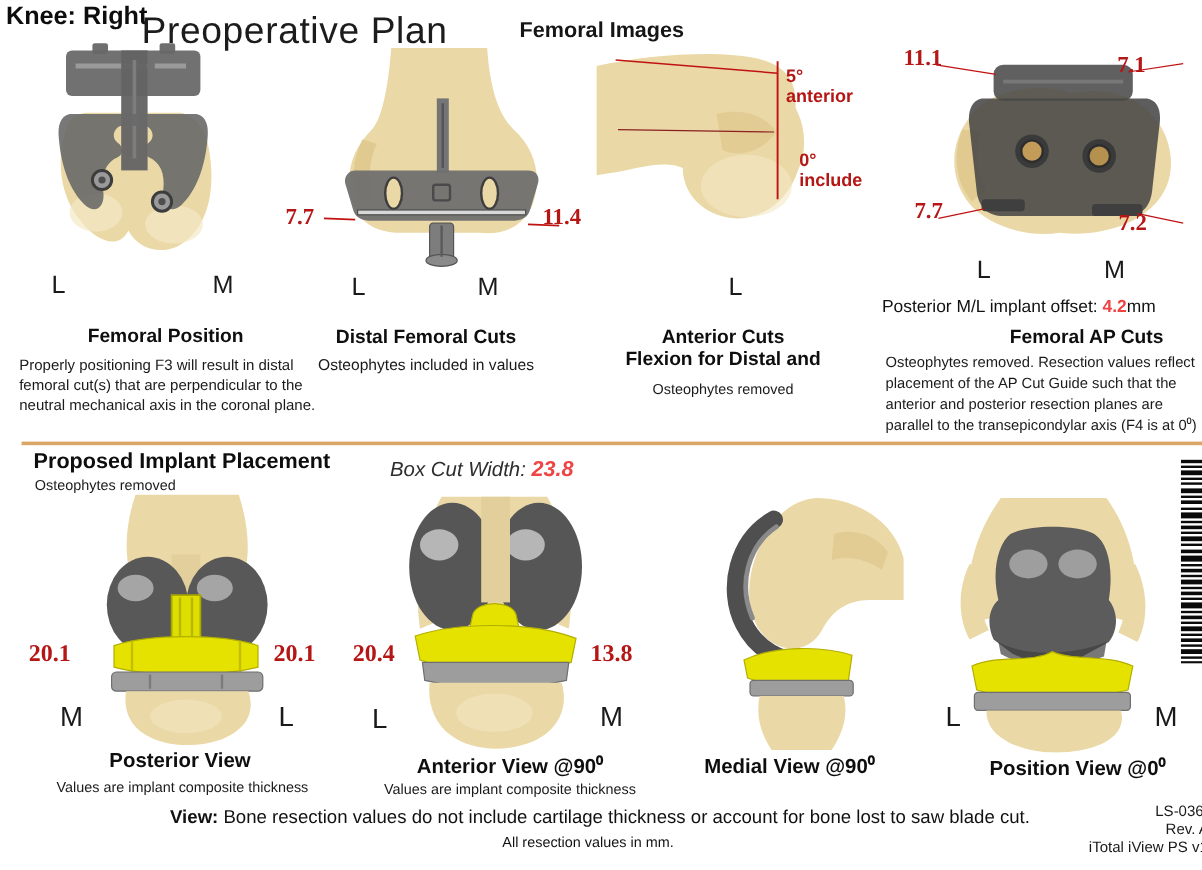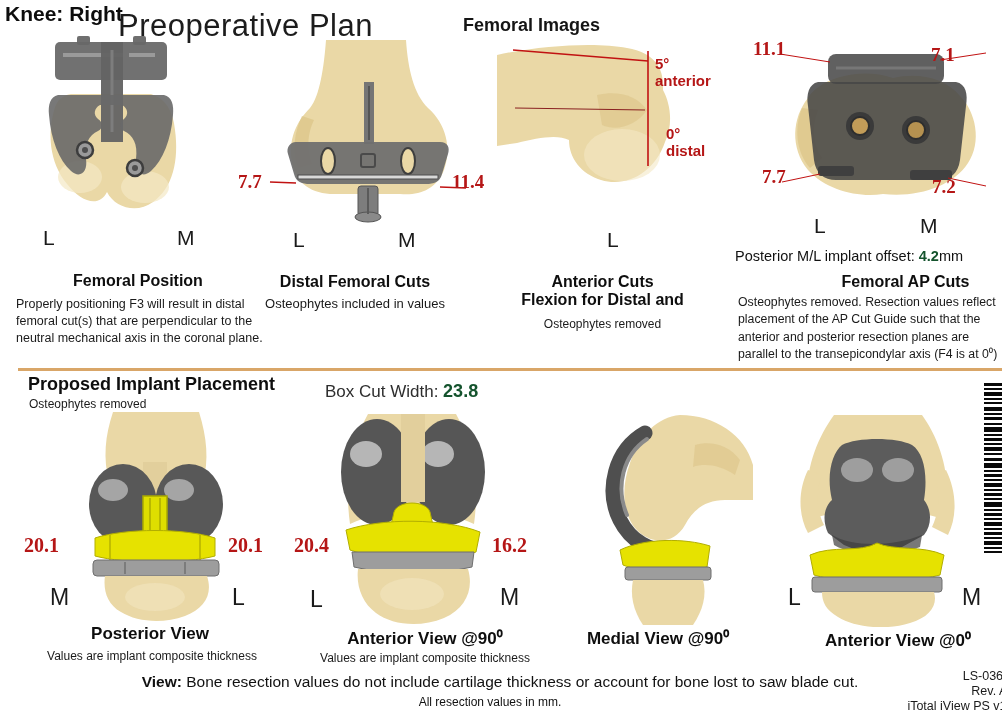--- a/index.html
+++ b/index.html
@@ -4,33 +4,33 @@
 <style>
   * { margin:0; padding:0; box-sizing:border-box; }
   html,body { background:#fff; }
   .page {
     position:relative; width:1002px; height:725px; background:#ffffff;
     overflow:hidden; font-family:"Liberation Sans", sans-serif; color:#111;
   }
   .abs { position:absolute; }
   .knee-label { left:5px; top:2px; font-size:21px; font-weight:bold; color:#0d0d0d; }
   .main-title { left:118px; top:8px; font-size:31px; font-weight:400; letter-spacing:.5px; color:#1c1c1c; }
-  .section-title-femoral { left:433px; top:15px; font-size:18px; font-weight:bold; color:#151515;margin-left:30px; }
+  .section-title-femoral { left:433px; top:15px; font-size:18px; font-weight:bold; color:#151515; }
   figure.fig { position:absolute; margin:0; }
-  .red { color:#14532d; font-weight:bold; }
+  .red { color:#ef4444; font-weight:bold; }
   .meas { position:absolute; font-size:19px; font-weight:bold; color:#b51616; font-family:"Liberation Serif", serif; }
   .side-label { position:absolute; font-size:21px; color:#1a1a1a; }
   .angle-note { position:absolute; color:#b51616; font-weight:bold; font-size:15px; line-height:17px; }
   .cap { position:absolute; font-weight:bold; font-size:16px; text-align:center; color:#0e0e0e; }
   .cap-desc { position:absolute; font-size:12.5px; line-height:1.35; color:#1a1a1a; }
   .center { text-align:center; }
   .divider { position:absolute; left:18px; top:368px; width:984px; height:3px; background:#d9a668; }
   .sec2-title { left:28px; top:374px; font-size:18px; font-weight:bold; color:#0e0e0e; }
   .sec2-sub { left:29px; top:397px; font-size:12px; color:#1a1a1a; }
-  .boxcut { left:325px; top:381px; font-size:17px; color:#2e2e2e; }
+  .boxcut { left:325px; top:381px; font-size:17px; color:#2e2e2e;font-style:italic; }
   .boxcut .red { font-size:18px; }
   .offset-line { position:absolute; left:735px; top:248px; font-size:14.5px; color:#111; width:267px; }
   .note-line { position:absolute; left:60px; top:673px; width:880px; text-align:center; font-size:15.5px; color:#111; }
   .note-sub { position:absolute; left:60px; top:695px; width:860px; text-align:center; font-size:12px; color:#111; }
   .doc-info { position:absolute; left:860px; top:669px; width:150px; text-align:right; font-size:12.5px; line-height:15px; color:#1a1a1a; }
   .barcode { position:absolute; left:984px; top:383px; width:18px; height:170px; }
   svg { display:block; }
 </style>
 </head>
 <body>
@@ -95,21 +95,21 @@
       <line x1="18" y1="68" x2="148" y2="70" stroke="#8a2020" stroke-width="1"></line>
       <line x1="151" y1="11" x2="151" y2="126" stroke="#c11212" stroke-width="1.6"></line>
     </svg>
   </figure>
   <div class="angle-note" style="left:655px;top:55px;">
     <div>5°</div>
     <div>anterior</div>
   </div>
   <div class="angle-note" style="left:666px;top:125px;">
     <div>0°</div>
-    <div>distal</div>
+    <div>include</div>
   </div>
   <div class="side-label" style="left:607px;top:228px;">L</div>
 
   <figure class="fig" style="left:778px;top:48px;">
     <svg width="210" height="155" viewBox="0 0 210 155">
       <path d="M30,50 C14,70 12,100 30,122 C48,142 80,150 105,146 C140,150 175,138 190,115 C204,94 198,64 182,48 C168,30 140,24 115,30 C88,20 55,28 42,38 C36,42 33,45 30,50 Z" fill="#ead8a6"></path>
       <path d="M24,60 C16,80 18,104 32,120 L44,110 C34,96 34,76 40,62 Z" fill="#dcc488" opacity=".7"></path>
       <rect x="50" y="6" width="116" height="30" rx="8" fill="#4a4a4a" opacity=".88"></rect>
       <line x1="58" y1="20" x2="158" y2="20" stroke="#777" stroke-width="3"></line>
       <path d="M40,34 L178,34 C188,36 190,46 188,58 L182,112 C180,126 172,132 160,132 L58,132 C46,132 38,126 36,112 L30,58 C28,46 31,36 40,34 Z" fill="#474747" opacity=".88"></path>
@@ -197,21 +197,21 @@
       <ellipse cx="116" cy="42" rx="16" ry="13" fill="#e0e0e0" opacity=".7"></ellipse>
       <rect x="79" y="2" width="24" height="88" fill="#e2cf9c"></rect>
       <path d="M72,100 C76,88 104,88 108,100 L112,118 L68,118 Z" fill="#e6e200" stroke="#b2ae00"></path>
       <path d="M24,118 C60,106 122,106 158,120 L154,140 C120,150 62,150 28,138 Z" fill="#e6e200" stroke="#b2ae00" stroke-width="1"></path>
       <path d="M30,140 L152,140 L150,155 C115,163 65,163 32,155 Z" fill="#9d9d9d" stroke="#6f6f6f"></path>
       <path d="M36,157 L146,157 C152,177 144,196 122,206 C98,216 70,213 54,201 C40,191 34,174 36,157 Z" fill="#ead8a6"></path>
       <ellipse cx="90" cy="182" rx="32" ry="16" fill="#f4e8c4" opacity=".5"></ellipse>
     </svg>
   </figure>
   <div class="meas" style="left:294px;top:534px;font-size:20px;">20.4</div>
-  <div class="meas" style="left:492px;top:534px;font-size:20px;">16.2</div>
+  <div class="meas" style="left:492px;top:534px;font-size:20px;">13.8</div>
   <div class="side-label" style="left:310px;top:586px;font-size:23px;">L</div>
   <div class="side-label" style="left:500px;top:584px;font-size:23px;">M</div>
   <div class="cap" style="left:330px;top:626px;width:190px;font-size:17px;">Anterior View @90⁰</div>
   <div class="cap-desc center" style="left:310px;top:650px;width:230px;font-size:12px;">Values are implant composite thickness</div>
 
   <figure class="fig" style="left:585px;top:415px;">
     <svg width="170" height="210" viewBox="0 0 170 210">
       <path d="M95,0 C130,0 160,20 168,50 L168,85 L140,85 C120,85 108,95 100,110 C90,128 70,130 55,118 C38,104 35,75 45,48 C55,20 72,2 95,0 Z" fill="#ead8a6"></path>
       <path d="M110,30 C125,25 145,30 155,45 L150,60 C135,50 120,48 108,52 Z" fill="#dcc488" opacity=".6"></path>
       <path d="M60,18 C30,35 20,75 35,105 C45,125 65,138 88,136" fill="none" stroke="#4f4f4f" stroke-width="15" stroke-linecap="round"></path>
@@ -232,21 +232,21 @@
       <ellipse cx="75" cy="55" rx="16" ry="12" fill="#d5d5d5" opacity=".55"></ellipse>
       <ellipse cx="116" cy="55" rx="16" ry="12" fill="#d5d5d5" opacity=".55"></ellipse>
       <path d="M50,120 C70,132 110,132 140,120 L138,132 C110,142 72,142 52,130 Z" fill="#3f3f3f" opacity=".7"></path>
       <path d="M28,140 C50,130 78,138 95,128 C112,136 140,130 162,140 L158,160 C120,170 66,170 32,160 Z" fill="#e6e200" stroke="#b2ae00"></path>
       <rect x="30" y="162" width="130" height="15" rx="3" fill="#9d9d9d" stroke="#6f6f6f"></rect>
       <path d="M40,177 L152,177 C156,190 148,202 128,208 C102,216 72,212 56,202 C44,195 40,187 40,177 Z" fill="#ead8a6"></path>
     </svg>
   </figure>
   <div class="side-label" style="left:788px;top:584px;font-size:23px;">L</div>
   <div class="side-label" style="left:962px;top:584px;font-size:23px;">M</div>
-  <div class="cap" style="left:803px;top:628px;width:190px;font-size:17px;">Anterior View @0⁰</div>
+  <div class="cap" style="left:803px;top:628px;width:190px;font-size:17px;">Position View @0⁰</div>
 
   <div class="barcode">
     <svg width="18" height="170" viewBox="0 0 18 170">
       <g fill="#0a0a0a">
         <rect x="0" y="0" width="18" height="3"></rect>
           <rect x="0" y="5" width="18" height="2"></rect>
           <rect x="0" y="9" width="18" height="4"></rect>
         <rect x="0" y="15" width="18" height="2"></rect>
           <rect x="0" y="19" width="18" height="2"></rect>
           <rect x="0" y="24" width="18" height="4"></rect>

